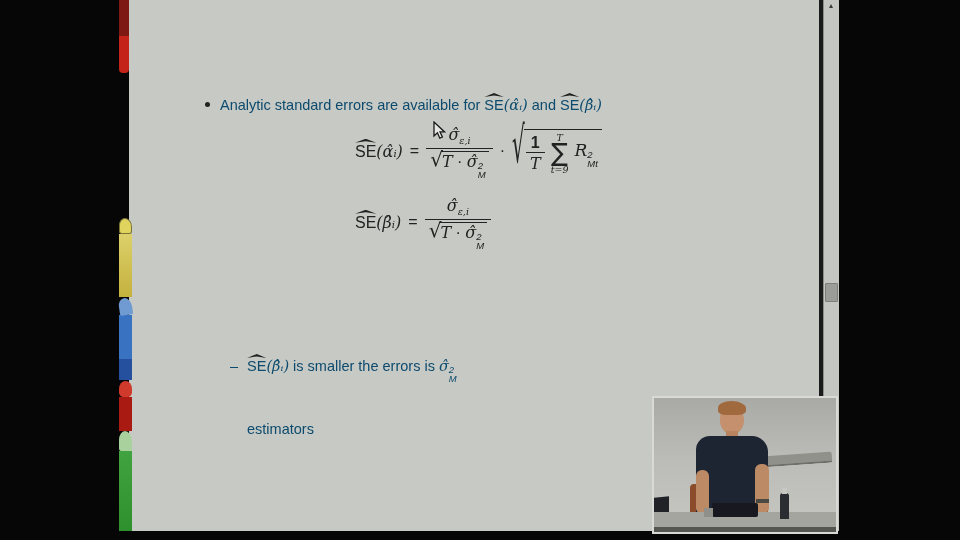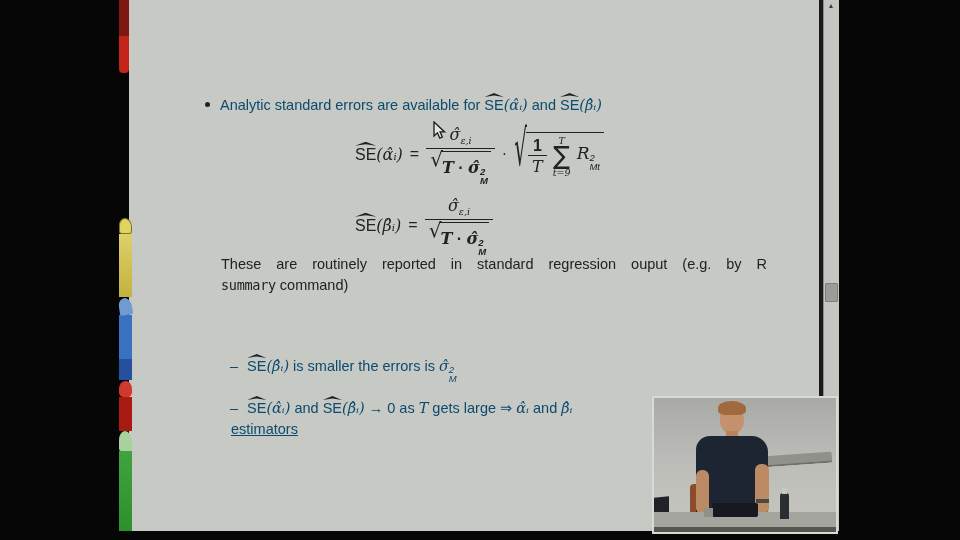--- a/index.html
+++ b/index.html
@@ -19,21 +19,21 @@
          font-family:"Liberation Sans",sans-serif;}
   .hatse::before{content:"";position:absolute;top:-3px;left:0;width:100%;height:4px;
          background:#222;clip-path:polygon(0 100%,50% 0,100% 100%,50% 60%);}
 
   
   .frac{display:inline-flex;flex-direction:column;align-items:center;line-height:1.1;}
   .frac .num{padding:0 5px 1px;}
   .frac .den{border-top:1.5px solid #222;padding:2px 4px 0;display:inline-flex;align-items:flex-start;}
   .rad{font-style:normal;font-family:"DejaVu Sans",sans-serif;font-size:20px;line-height:1;
        margin-right:-2px;transform:translateY(-2px);}
-  .sq-body{border-top:1.5px solid #222;padding:7px 3px 0 1px;font-weight:bold;}
+  .sq-body{border-top:1.5px solid #222;padding:1px 3px 0 1px;}
 
   .supsub{display:inline-flex;flex-direction:column;align-items:flex-start;
           font-size:9.5px;line-height:9px;transform:translateY(2px);font-style:italic;}
   sub{font-size:9.5px;}
 
   .mrow{display:flex;align-items:center;gap:7px;font-size:16px;}
   .rad-big{display:inline-block;font-style:normal;font-family:"DejaVu Sans",sans-serif;
            font-size:20px;line-height:1;transform:scale(1,2.5);transform-origin:60% 72%;
            margin-right:-1px;}
   .big-body{border-top:1.7px solid #222;display:inline-flex;align-items:center;gap:6px;
@@ -147,37 +147,30 @@
           <span class="sq-body"><span class="mi">T</span>
           <span>·</span>
           <span class="mi">σ̂</span><span class="supsub">
               <span>2</span>
               <span>M</span>
             </span></span>
         </span>
     </span>
   </div>
 
-  <div class="abs para" style="left:92px;top:254px;width:546px;">
-    <div class="jline">These are routinely reported in standard regression ouput (e.g.  by R</div>
-    <div><span class="mono">summary</span><span> command)</span></div>
-  </div>
 
 
   <div class="abs txt" style="left:101px;top:357px;">
     <span class="dash">–</span><span class="hatse">SE</span><span class="mi">(β̂ᵢ)</span><span> is smaller the errors is </span><span class="mi">σ̂</span><span class="supsub">
         <span>2</span>
         <span>M</span>
       </span>
   </div>
 
-  <div class="abs txt" style="left:101px;top:399px;">
-    <span class="dash">–</span><span class="hatse">SE</span><span class="mi">(α̂ᵢ)</span><span> and </span><span class="hatse">SE</span><span class="mi">(β̂ᵢ)</span><span> → 0 as </span><span class="mi">T</span><span> gets large ⇒ </span><span class="mi">α̂ᵢ</span><span> and </span><span class="mi">β̂ᵢ</span>
-  </div>
-  <div class="abs txt" style="left:102px;top:421px;text-decoration:underline;">estimators</div>
+  <div class="abs txt" style="left:118px;top:421px;">estimators</div>
 </div>
 
 <div class="scroll-divider"></div>
 <div class="scroll-strip"></div>
 <div class="scroll-up">▴</div>
 <div class="scroll-thumb"></div>
 
 <div class="marker" style="top:0;height:73px;left:119px;width:10px;">
   <div class="m-body" style="height:36px;background:#7e1812;"></div>
   <div class="m-body" style="height:37px;background:#c32318;border-radius:0 0 4px 4px;"></div>

